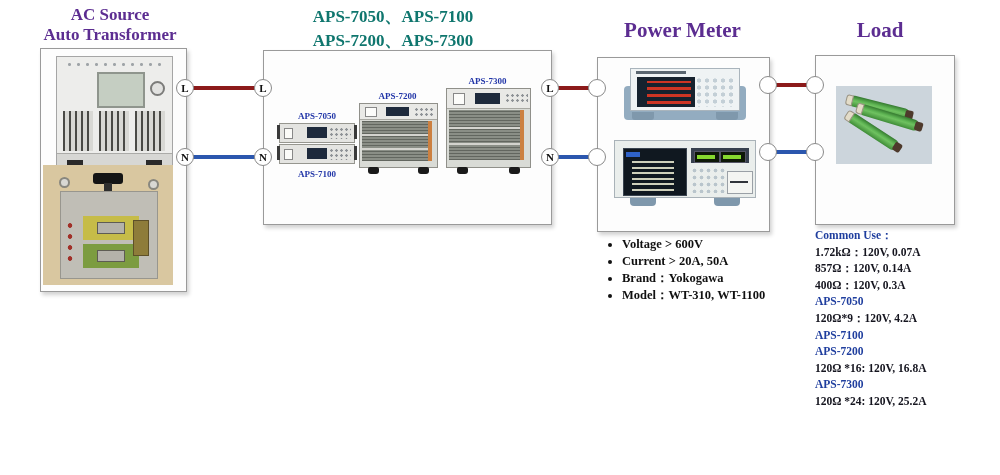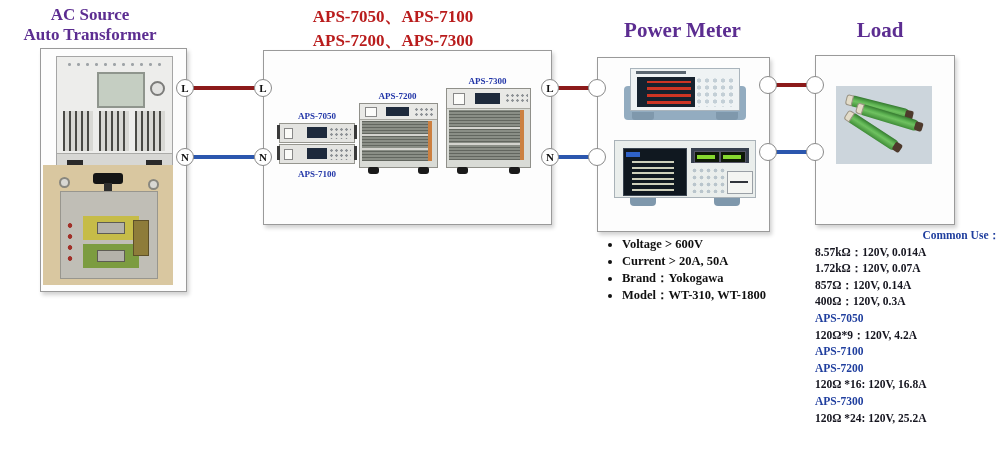--- a/index.html
+++ b/index.html
@@ -2,22 +2,22 @@
 <html><head>
 <meta charset="utf-8">
 <style>
   html,body{margin:0;padding:0;background:#fff;}
   .stage{position:relative;width:1000px;height:475px;background:#fff;overflow:hidden;
          font-family:"Liberation Serif","DejaVu Serif",serif;}
 
   
   .ttl{position:absolute;text-align:center;font-weight:bold;}
   .ttl-purple{color:#5C2D91;}
-  .ttl-green{color:#b91c1c;}
-  #ttl-ac{left:0;top:5px;width:180px;font-size:17px;line-height:20px;}
+  .ttl-green{color:#0f766e;}
+  #ttl-ac{left:20px;top:5px;width:180px;font-size:17px;line-height:20px;}
   #ttl-aps{left:283px;top:5px;width:220px;font-size:17px;line-height:24px;}
   #ttl-meter{left:595px;top:18px;width:175px;font-size:21px;}
   #ttl-load{left:810px;top:18px;width:140px;font-size:21px;}
 
   
   .obox{position:absolute;background:#FDFDFD;border:1px solid #9A9A9A;
         box-shadow:2px 3px 4px rgba(0,0,0,.18);}
   #box-ac{left:40px;top:48px;width:145px;height:242px;}
   #box-aps{left:263px;top:50px;width:287px;height:173px;}
   #box-meter{left:597px;top:57px;width:171px;height:173px;}
@@ -123,21 +123,21 @@
   #res-1{width:62px;left:12px;top:16px;transform:rotate(14deg);}
   #res-2{width:62px;left:22px;top:26px;transform:rotate(17deg);}
   #res-3{width:58px;left:8px;top:40px;transform:rotate(33deg);}
 
   
   .specs{position:absolute;left:600px;top:236px;width:195px;margin:0;padding:0 0 0 22px;
          font-size:12.5px;font-weight:bold;color:#111;line-height:17px;}
   .specs li{margin:0;}
   .load-list{position:absolute;left:815px;top:227px;width:185px;font-size:11.5px;font-weight:bold;
              line-height:16.6px;}
-  .ld-head{color:#1F3E9E;text-align:right;}
+  .ld-head{color:#1F3E9E;}
   .ld-model{color:#1F3E9E;}
   .ld-value{color:#15151F;}
 </style>
 </head>
 <body>
 
 <div class="stage">
 
   <div class="ttl ttl-purple" id="ttl-ac">
     <div>AC Source</div>
@@ -289,26 +289,25 @@
   <div class="conn" style="left:588px;top:148px;"></div>
   <div class="conn" style="left:759px;top:76px;"></div>
   <div class="conn" style="left:806px;top:76px;"></div>
   <div class="conn" style="left:759px;top:143px;"></div>
   <div class="conn" style="left:806px;top:143px;"></div>
 
   <ul class="specs">
     <li>Voltage &gt; 600V</li>
     <li>Current &gt; 20A, 50A</li>
     <li>Brand：Yokogawa</li>
-    <li>Model：WT-310, WT-1800</li>
+    <li>Model：WT-310, WT-1100</li>
   </ul>
 
   <div class="load-list">
     <div class="ld-head">Common Use：</div>
-    <div class="ld-value">8.57kΩ：120V, 0.014A</div>
     <div class="ld-value">1.72kΩ：120V, 0.07A</div>
     <div class="ld-value">857Ω：120V, 0.14A</div>
     <div class="ld-value">400Ω：120V, 0.3A</div>
     <div class="ld-model">APS-7050</div>
     <div class="ld-value">120Ω*9：120V, 4.2A</div>
     <div class="ld-model">APS-7100</div>
     <div class="ld-model">APS-7200</div>
     <div class="ld-value">120Ω *16: 120V, 16.8A</div>
     <div class="ld-model">APS-7300</div>
     <div class="ld-value">120Ω *24: 120V, 25.2A</div>

